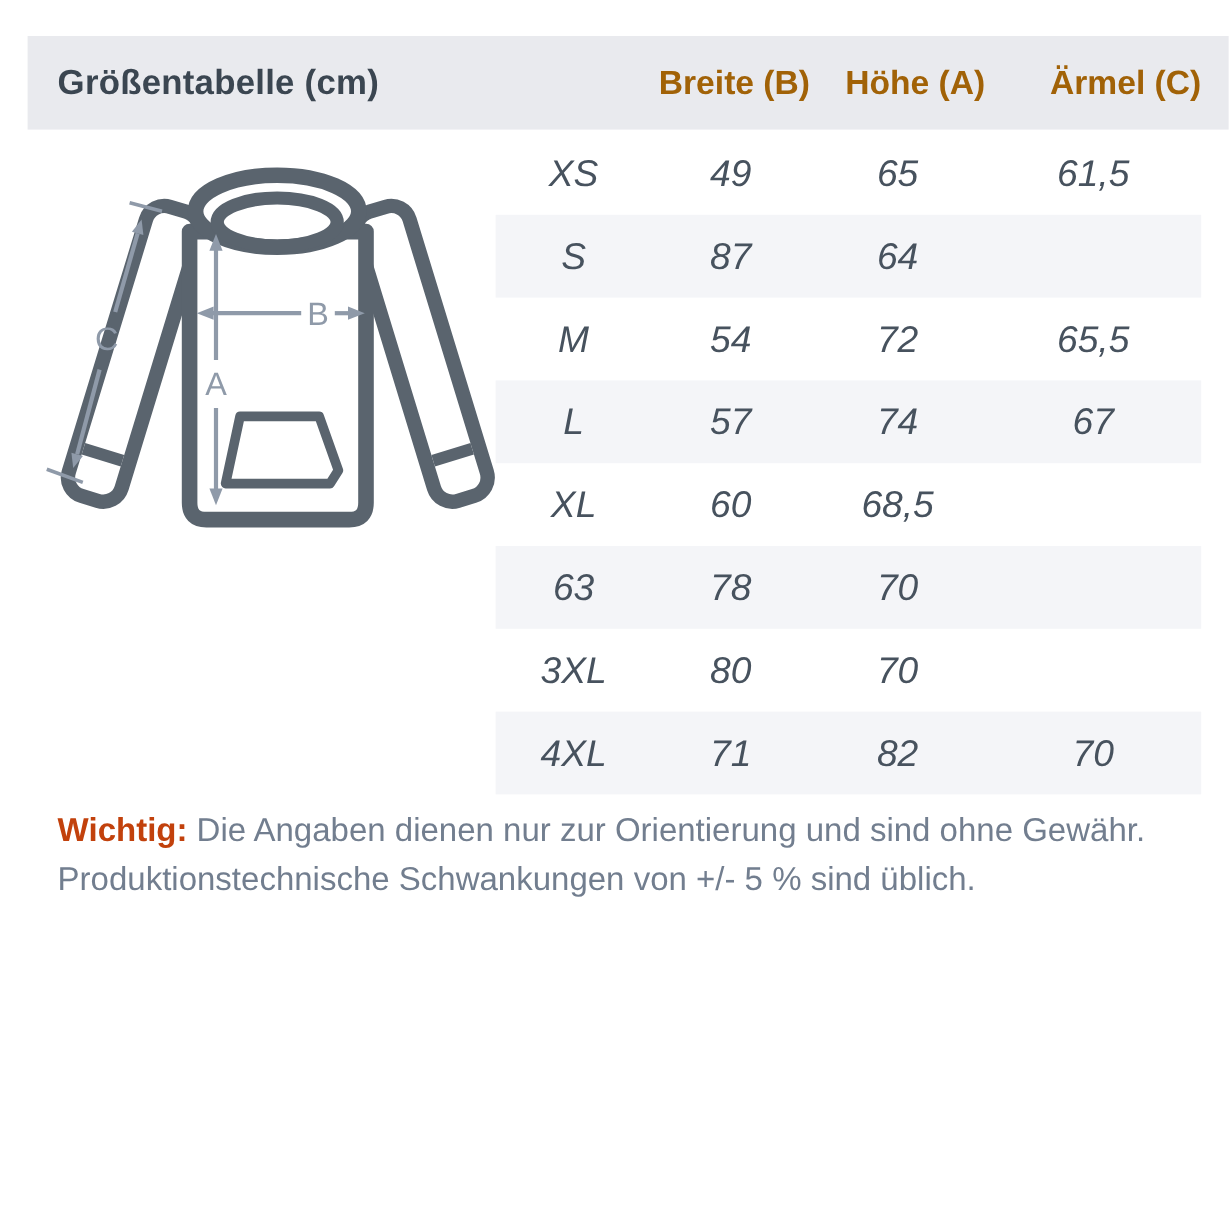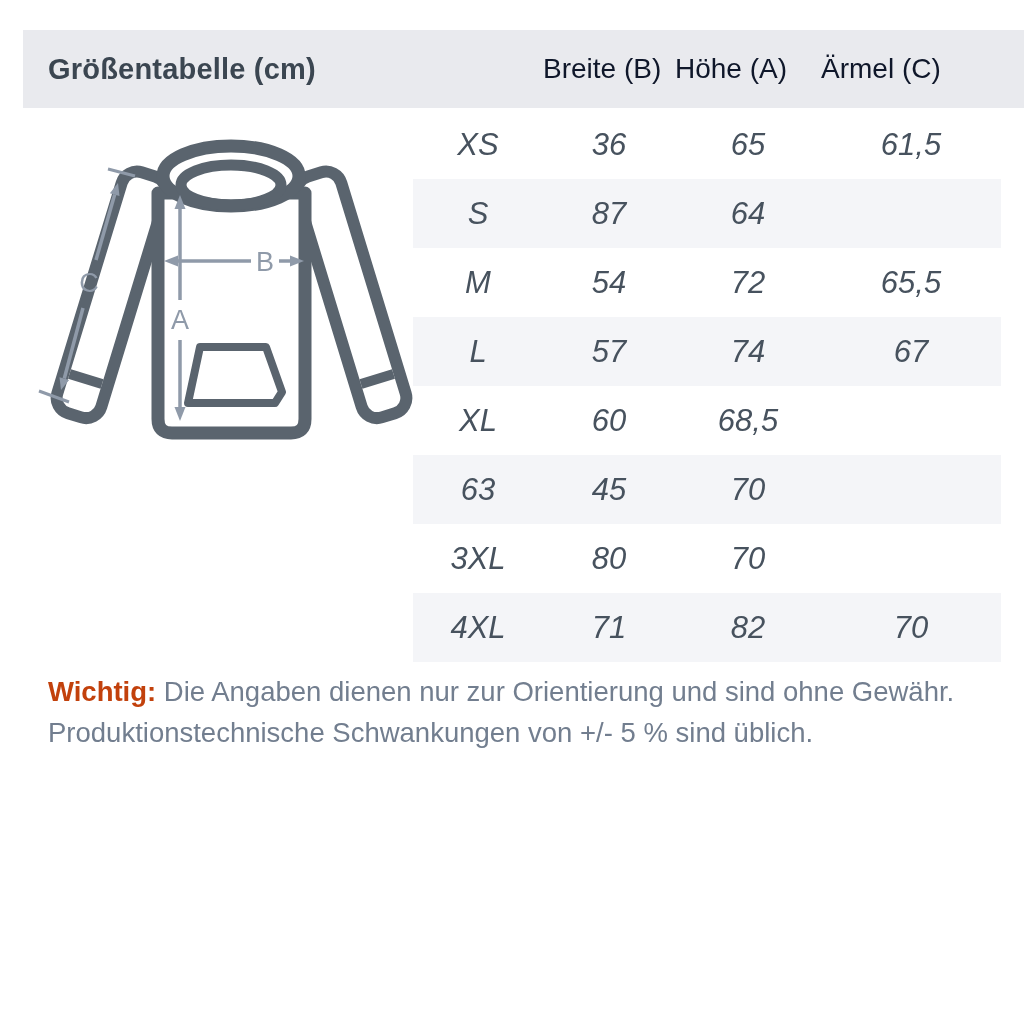--- a/index.html
+++ b/index.html
@@ -4,21 +4,21 @@
 <style>
   html,body{margin:0;padding:0;background:#fff;}
   body{width:1024px;height:1024px;font-family:"Liberation Sans",sans-serif;-webkit-font-smoothing:antialiased;}
   .canvas{position:relative;width:1024px;height:1024px;background:#ffffff;overflow:hidden;}
 
   .header-bar{position:absolute;left:23px;top:30px;width:1024px;height:78px;background:#e9eaee;}
   .title{position:absolute;left:25px;top:0;height:78px;display:flex;align-items:center;
          font-size:29px;font-weight:bold;color:#3b4651;letter-spacing:.2px;}
   .bar-cols{position:absolute;left:390px;top:0;width:588px;height:78px;display:grid;
             grid-template-columns:130px 132px 146px 180px;align-items:center;}
-  .col-h{text-align:left;font-size:28px;font-weight:normal;color:#0f172a;white-space:nowrap;}
+  .col-h{text-align:right;font-size:28px;font-weight:bold;color:#a16207;white-space:nowrap;}
   .c2{grid-column:2}.c3{grid-column:3}.c4{grid-column:4}
 
   .size-table{position:absolute;left:413px;top:110px;width:588px;}
   .trow{display:grid;grid-template-columns:130px 132px 146px 180px;height:69px;align-items:center;}
   .trow.stripe{background:#f4f5f8;}
   .cell{text-align:center;font-size:31px;color:#47525e;font-style:italic;}
 
   .hoodie-wrap{position:absolute;left:25px;top:130px;width:390px;height:325px;}
 
   .note{position:absolute;left:48px;top:671px;width:920px;font-size:27.5px;line-height:41px;
@@ -35,21 +35,21 @@
     <div class="bar-cols">
       <span class="col-h c2">Breite (B)</span>
       <span class="col-h c3">Höhe (A)</span>
       <span class="col-h c4">Ärmel (C)</span>
     </div>
   </div>
 
   <div class="size-table">
       <div class="trow">
         <div class="cell">XS</div>
-        <div class="cell">36</div>
+        <div class="cell">49</div>
         <div class="cell">65</div>
         <div class="cell">61,5</div>
       </div>
       <div class="trow stripe">
         <div class="cell">S</div>
         <div class="cell">87</div>
         <div class="cell">64</div>
       </div>
       <div class="trow">
         <div class="cell">M</div>
@@ -63,21 +63,21 @@
         <div class="cell">74</div>
         <div class="cell">67</div>
       </div>
       <div class="trow">
         <div class="cell">XL</div>
         <div class="cell">60</div>
         <div class="cell">68,5</div>
       </div>
       <div class="trow stripe">
         <div class="cell">63</div>
-        <div class="cell">45</div>
+        <div class="cell">78</div>
         <div class="cell">70</div>
       </div>
       <div class="trow">
         <div class="cell">3XL</div>
         <div class="cell">80</div>
         <div class="cell">70</div>
       </div>
       <div class="trow stripe">
         <div class="cell">4XL</div>
         <div class="cell">71</div>

